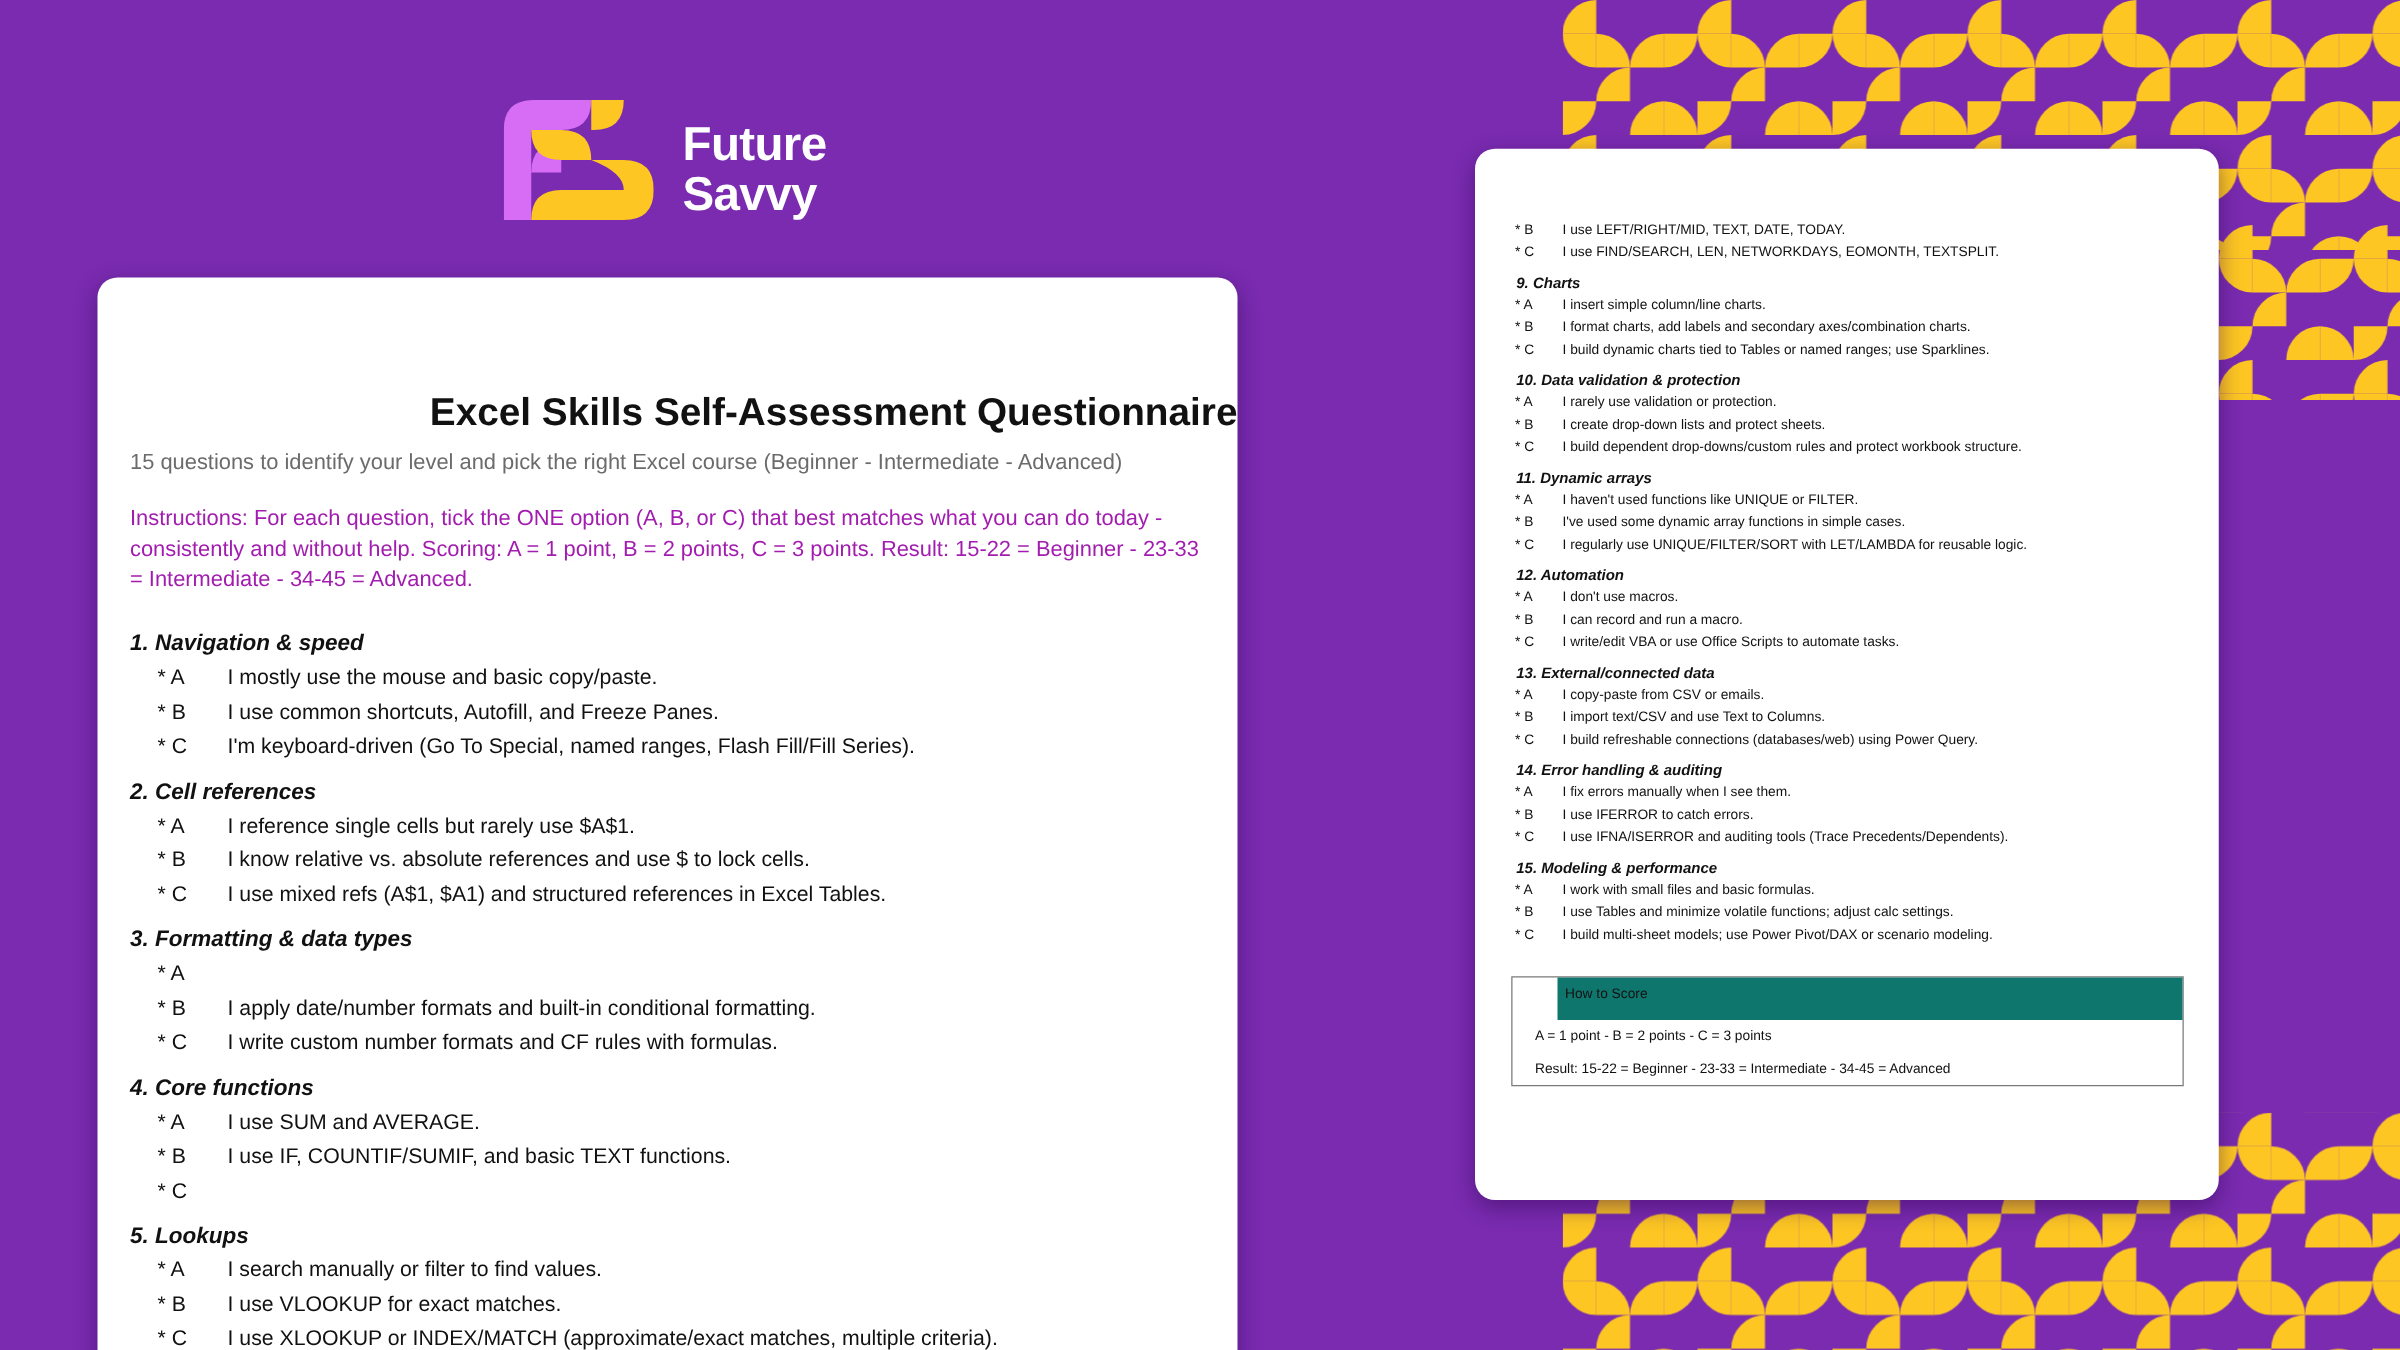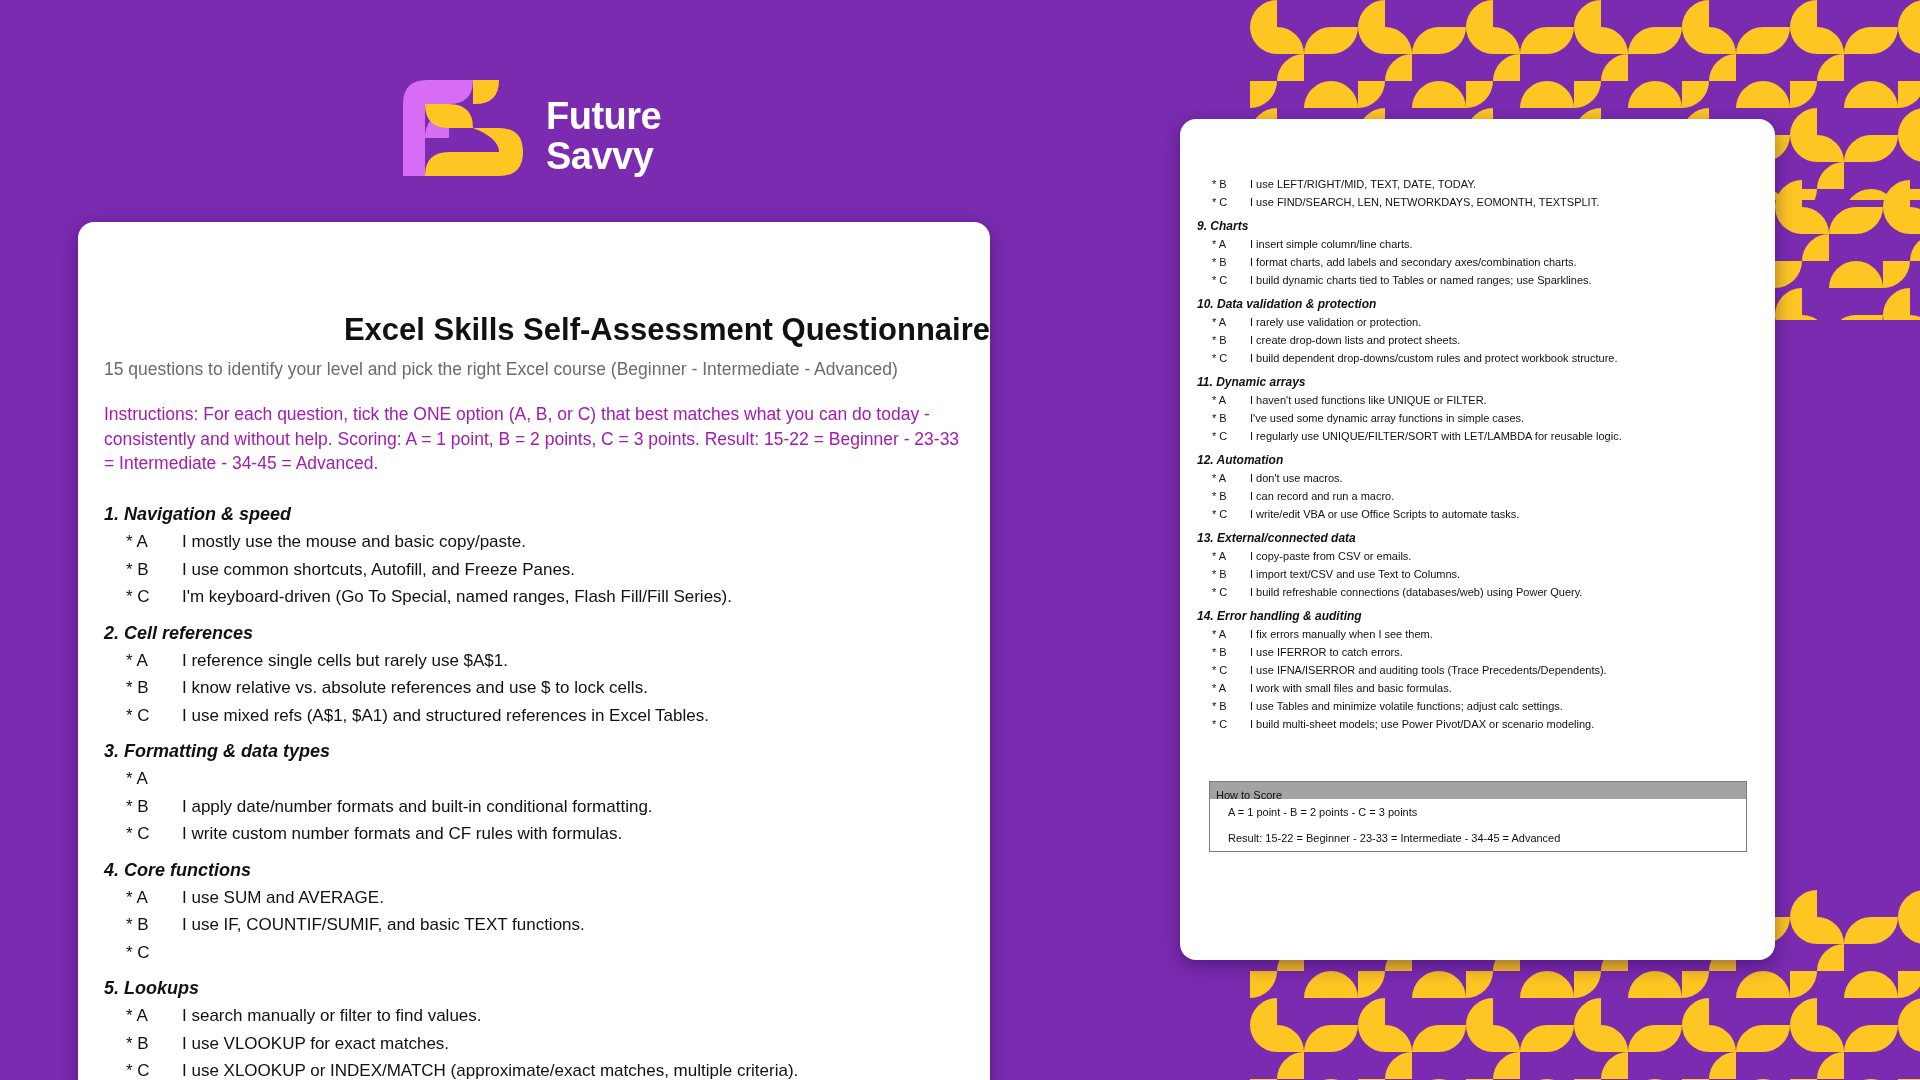--- a/index.html
+++ b/index.html
@@ -30,26 +30,26 @@
   .doc-title { position:absolute; left:0; right:0; top:90px; text-align:right; font-size:31px; font-weight:700; color:#111; }
   .doc-sub { position:absolute; left:26px; top:137px; font-size:17.5px; color:#6b6b6b; white-space:nowrap; }
   .doc-instr { position:absolute; left:26px; top:180px; width:870px; font-size:17.5px; line-height:24.5px; color:#a21caf; }
   .qlist { position:absolute; left:26px; top:278px; width:870px; }
   .q { margin-bottom:8px; }
   .q-title { font-size:18px; font-weight:700; font-style:italic; color:#111; height:28px; line-height:28px; }
   .opt { display:flex; height:27.5px; line-height:27.5px; font-size:17px; color:#111; white-space:nowrap; }
   .opt-key { width:56px; padding-left:22px; flex:none; }
 
   .rlist { position:absolute; left:17px; top:56px; width:560px; }
-  .rq-title { font-size:12px; font-weight:700; font-style:italic; color:#111; height:18px; line-height:18px; margin-top:6px; }
+  .rq-title { font-size:12px; font-weight:700; font-style:italic; color:#111; height:18px; line-height:18px; margin-top:6px;margin-left:16px; }
   .ropt { display:flex; height:18px; line-height:18px; font-size:11px; color:#111; white-space:nowrap; }
   .ropt-key { width:38px; padding-left:15px; flex:none; }
 
   .score-box { position:absolute; left:29px; top:662px; width:536px; border:1px solid #7a7a7a; font-size:11px; color:#111; }
-  .score-head { background:#a3a3a3; height:17px; line-height:26px; padding-left:6px; }
+  .score-head { background:#0f766e; height:34px; line-height:26px; padding-left:6px;margin-left:36px; }
   .score-row { height:26px; line-height:26px; padding-left:6px;margin-left:12px; }
 </style>
 </head>
 <body>
 
 <svg width="0" height="0" style="position:absolute">
   <defs>
     <pattern id="petals" x="0" y="0" width="108" height="108" patternUnits="userSpaceOnUse">
       <g fill="#fdc623">
         <path d="M0 27 A27 27 0 0 1 27 0 L27 27 Z"></path>
@@ -270,20 +270,21 @@
         <div class="ropt">
           <span class="ropt-key">* B</span>
           <span>I use IFERROR to catch errors.</span>
         </div>
         <div class="ropt">
           <span class="ropt-key">* C</span>
           <span>I use IFNA/ISERROR and auditing tools (Trace Precedents/Dependents).</span>
         </div>
       </div>
       <div class="rq">
+        <div class="rq-title">15. Modeling &amp; performance</div>
         <div class="ropt">
           <span class="ropt-key">* A</span>
           <span>I work with small files and basic formulas.</span>
         </div>
         <div class="ropt">
           <span class="ropt-key">* B</span>
           <span>I use Tables and minimize volatile functions; adjust calc settings.</span>
         </div>
         <div class="ropt">
           <span class="ropt-key">* C</span>

